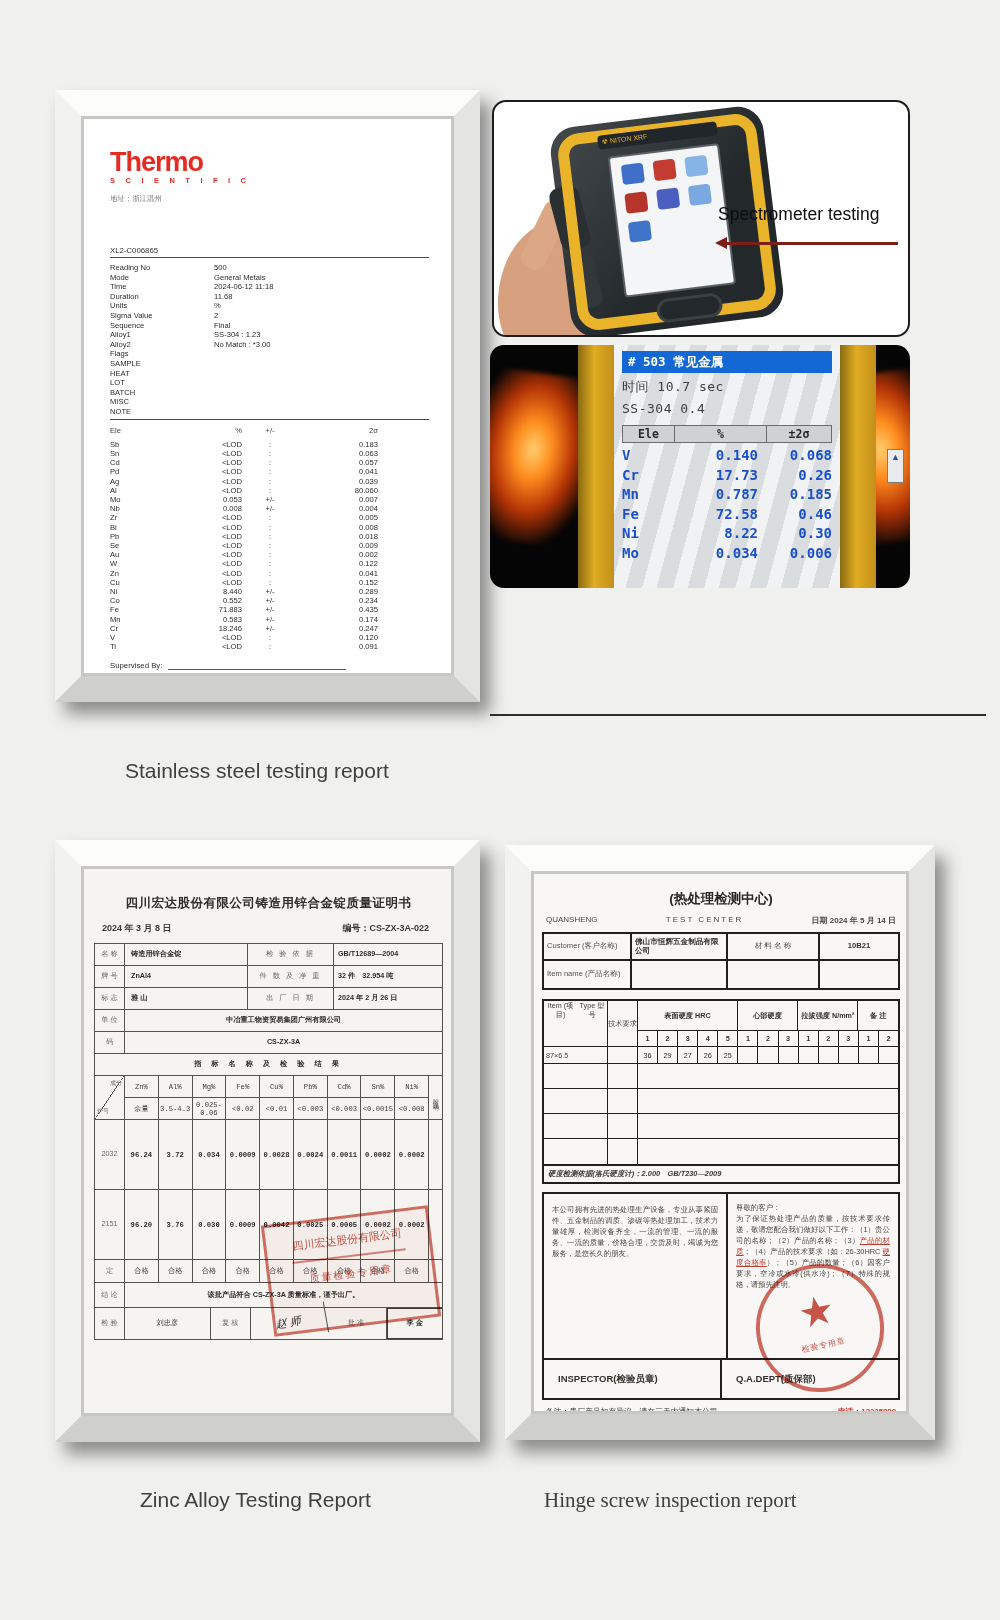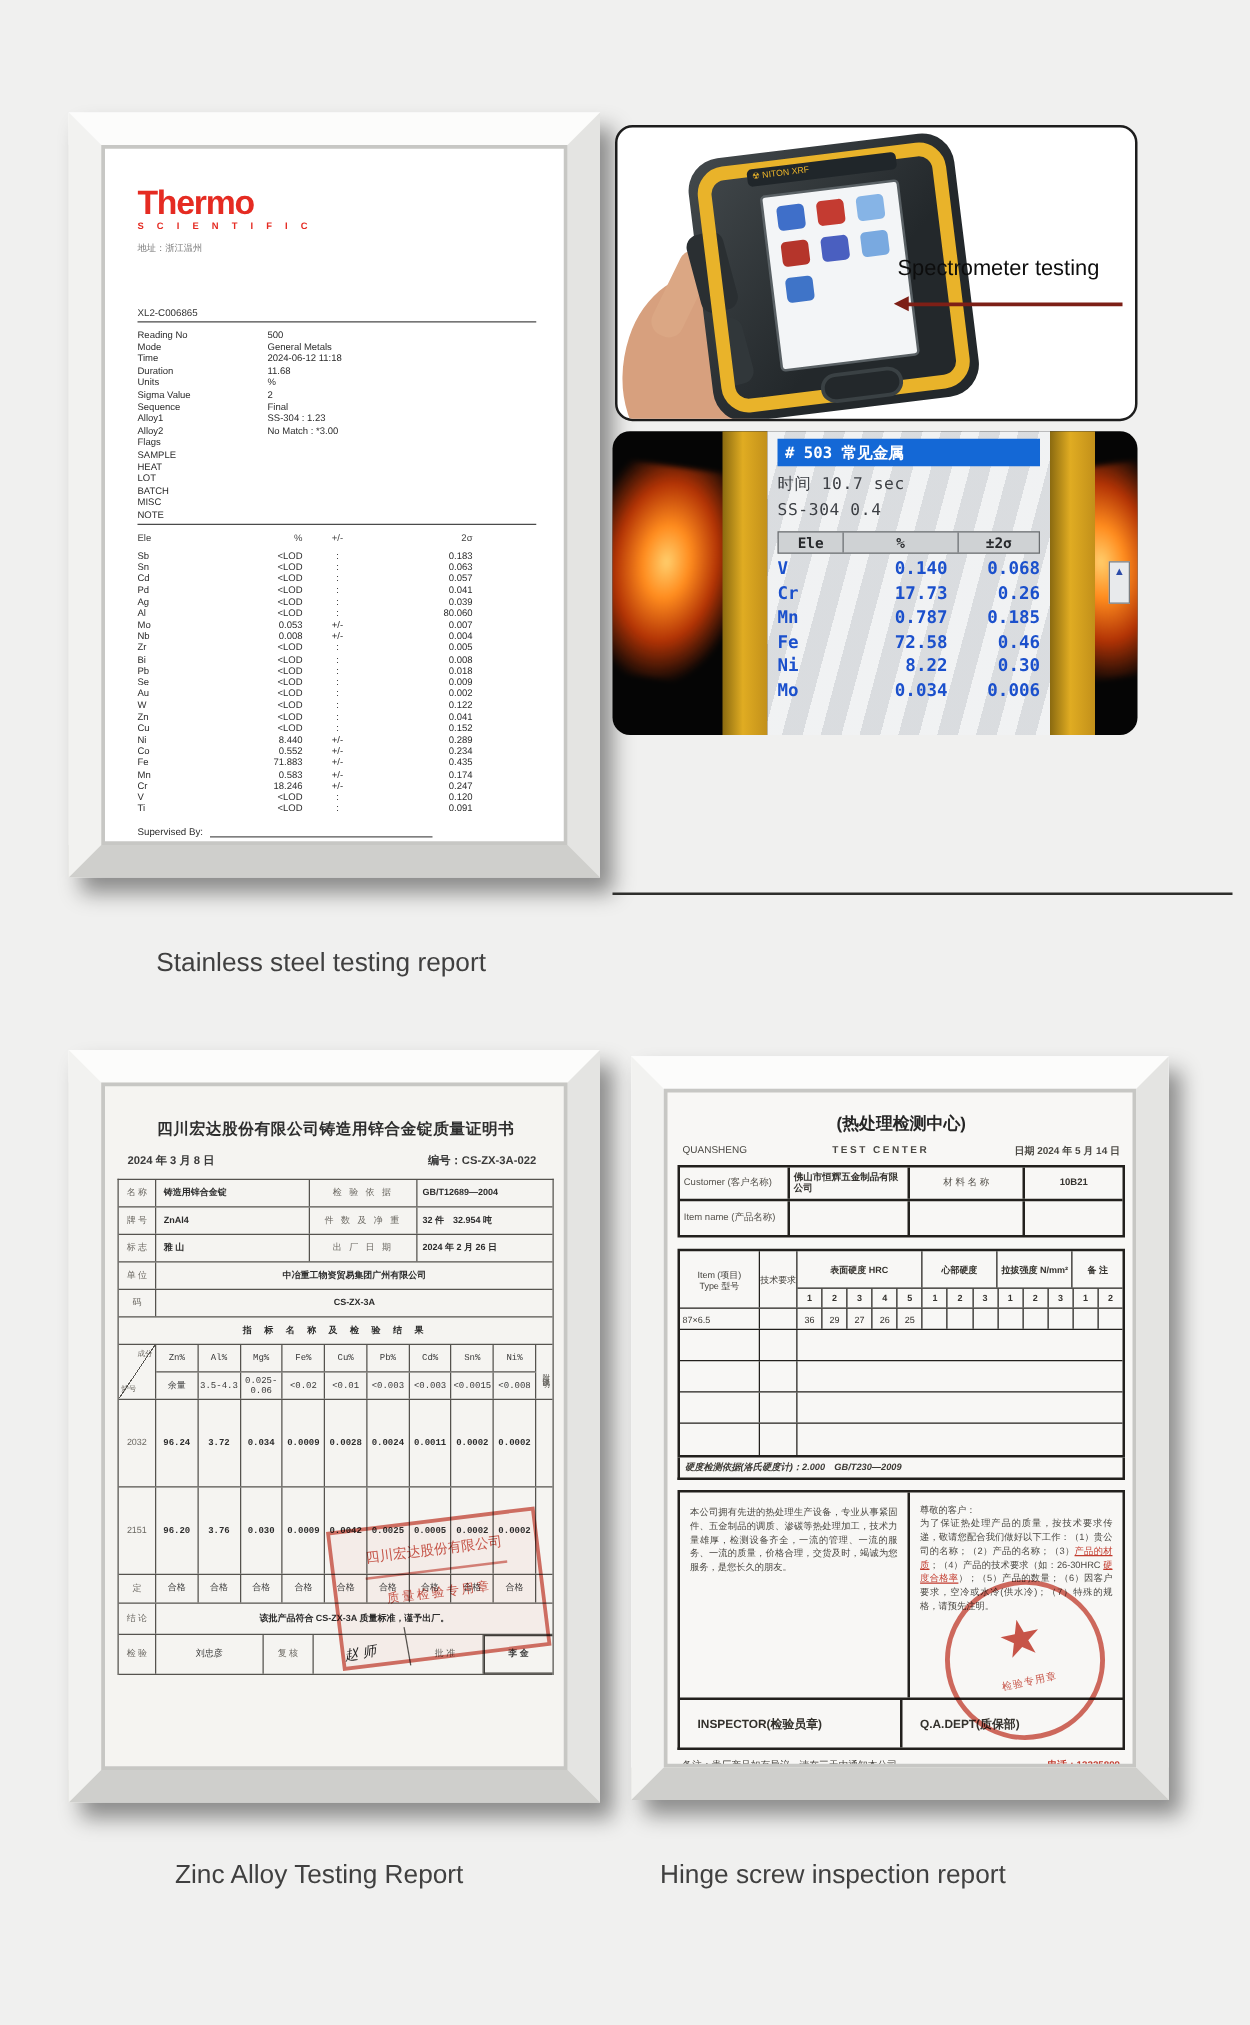--- a/index.html
+++ b/index.html
@@ -82,21 +82,21 @@
   .lcd-row{display:flex;color:#1b50cc;font-size:14px;line-height:19.5px;font-weight:bold;}
   .lr-ele{width:44px;} .lr-pct{width:92px;text-align:right;} .lr-sig{width:74px;text-align:right;}
   .lcd-scroll{position:absolute;right:6px;top:104px;width:17px;height:34px;background:#e8eaec;border:1px solid #7a7d80;
               font-size:9px;color:#2c4ba8;text-align:center;line-height:15px;}
 
   .divider{position:absolute;left:490px;top:714px;width:496px;height:2px;background:#2e2e2c;}
 
   .caption{position:absolute;font-size:21px;color:#404040;}
   .cap-stainless{left:125px;top:759px;}
   .cap-zinc{left:140px;top:1488px;}
-  .cap-hinge{left:528px;top:1488px;}
+  .cap-hinge{left:544px;top:1488px;font-family:Liberation Serif, serif;}
 
   
   .zinc-doc{background:#f5f4f1;padding:26px 8px 0 10px;color:#3a3a3a;filter:blur(.25px);}
   .z-title{text-align:center;font-size:12.5px;font-weight:bold;color:#2e2e2e;letter-spacing:.5px;}
   .z-dateline{display:flex;justify-content:space-between;margin:10px 14px 8px 8px;font-size:9px;font-weight:bold;}
   .z-table{border:1px solid #55534f;border-bottom:none;font-size:7.2px;}
   .z-row{display:flex;border-bottom:1px solid #55534f;min-height:22px;align-items:stretch;}
   .z-cell{border-right:1px solid #55534f;padding:2px 2px;display:flex;align-items:center;justify-content:center;
           text-align:center;word-break:break-all;line-height:8.5px;}
   .z-cell:last-child{border-right:none;}
@@ -122,34 +122,34 @@
   .z-stamp{position:absolute;right:16px;bottom:86px;width:168px;height:112px;border:3px solid rgba(196,57,43,.7);
            transform:rotate(-7deg);color:rgba(196,57,43,.85);text-align:center;padding-top:14px;font-size:11px;
            mix-blend-mode:multiply;background:rgba(230,120,110,.06);}
   .z-stamp .l2{margin-top:10px;font-size:10px;letter-spacing:2px;}
   .z-stamp .bar{margin:8px auto 0;width:70%;border-top:2px solid rgba(196,57,43,.6);}
 
   
   .hinge-doc{background:#f8f7f5;padding:16px 6px 0 8px;color:#35332f;filter:blur(.25px);}
   .h-title{text-align:center;font-size:13.5px;font-weight:bold;color:#262626;}
   .h-headline{display:flex;margin:7px 4px 6px 4px;font-size:8px;color:#4a4843;}
-  .h-headline .hc{flex:1;text-align:center;font-weight:bold;letter-spacing:2px;}
+  .h-headline .hc{flex:1;text-align:center;font-weight:normal;letter-spacing:2px;}
   .h-headline .hd{font-weight:bold;}
   .h-tableA{border:2.2px solid #22201d;font-size:7.6px;}
   .h-rowA{display:flex;border-bottom:2px solid #22201d;min-height:27px;}
   .h-rowA:last-child{border-bottom:none;}
   .h-cellA{border-right:2px solid #22201d;padding:2px 3px;display:flex;align-items:center;line-height:8.6px;}
   .h-cellA:last-child{border-right:none;}
   .ha-lab{width:88px;color:#55524c;}
   .ha-val{flex:1;font-weight:bold;}
   .ha-lab2{width:92px;color:#55524c;justify-content:center;}
   .ha-val2{width:78px;font-weight:bold;justify-content:center;}
   .h-tableB{border:2.2px solid #22201d;margin-top:9px;font-size:7.2px;}
   .h-two{display:flex;border-bottom:1.6px solid #22201d;}
-  .h-itemcol{width:64px;border-right:1.6px solid #22201d;display:flex;flex-direction:column;justify-content:center;
+  .h-itemcol{width:64px;border-right:1.6px solid #22201d;display:flex;justify-content:center;
              text-align:center;line-height:9px;color:#44423d;}
   .h-reqcol{width:30px;border-right:1.6px solid #22201d;display:flex;align-items:center;justify-content:center;
             writing-mode:horizontal-tb;text-align:center;line-height:9px;color:#44423d;}
   .h-grouprow{display:flex;border-bottom:1.6px solid #22201d;height:30px;font-weight:bold;color:#33312c;}
   .h-group{border-right:1.6px solid #22201d;display:flex;align-items:center;justify-content:center;text-align:center;line-height:9px;}
   .h-group:last-child{border-right:none;}
   .h-numrow{display:flex;height:15px;font-weight:bold;}
   .h-num{flex:1;border-right:1px solid #22201d;display:flex;align-items:center;justify-content:center;}
   .h-num:last-child{border-right:none;}
   .h-drow{display:flex;border-bottom:1px solid #22201d;min-height:17px;}

